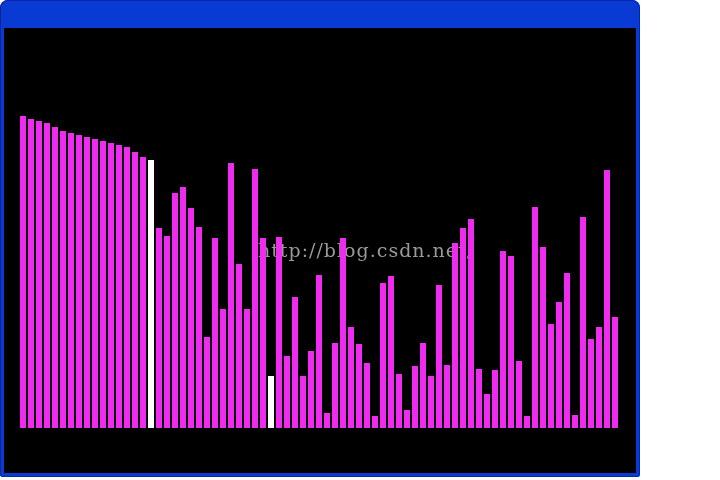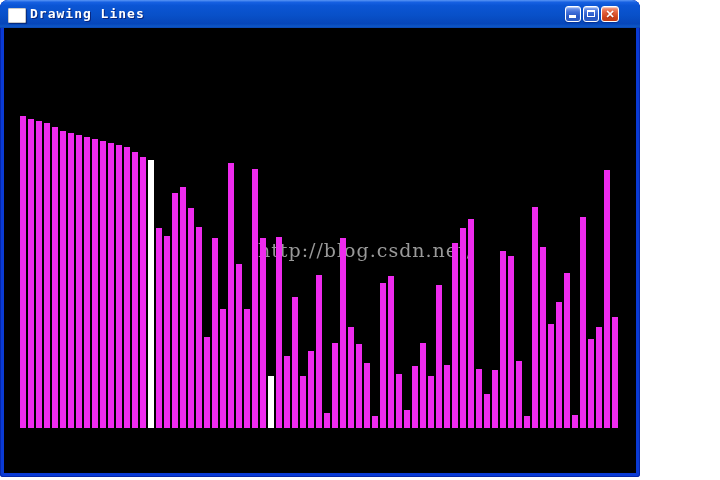--- a/index.html
+++ b/index.html
@@ -46,35 +46,20 @@
              letter-spacing:1px;white-space:nowrap;}
   .bars{position:absolute;left:0;top:0;right:0;bottom:0;z-index:2;}
   .bar{position:absolute;bottom:45px;width:6px;}
 </style>
 </head>
 <body>
 
 <div class="stage">
   <div class="window">
 
-    <div class="titlebar">
-      <div class="app-icon"></div>
-      <div class="title-text">Drawing Lines</div>
-      <div class="win-buttons">
-        <div class="win-btn btn-blue" title="Minimize">
-          <span class="glyph-min"></span>
-        </div>
-        <div class="win-btn btn-blue" title="Maximize">
-          <span class="glyph-max"></span>
-        </div>
-        <div class="win-btn btn-red" style="width:18px;" title="Close">
-          <span class="btn-close-glyph">✕</span>
-        </div>
-      </div>
-    </div>
 
     <div class="canvas">
       <div class="watermark">http://blog.csdn.net/</div>
       <div class="bars" id="bars">
           <div class="bar" style="left: 16px; width: 6px; height: 312px; bottom: 45px; background: rgb(238, 43, 238);"></div>
           <div class="bar" style="left: 24px; width: 6px; height: 309px; bottom: 45px; background: rgb(238, 43, 238);"></div>
           <div class="bar" style="left: 32px; width: 6px; height: 307px; bottom: 45px; background: rgb(238, 43, 238);"></div>
           <div class="bar" style="left: 40px; width: 6px; height: 305px; bottom: 45px; background: rgb(238, 43, 238);"></div>
           <div class="bar" style="left: 48px; width: 6px; height: 301px; bottom: 45px; background: rgb(238, 43, 238);"></div>
           <div class="bar" style="left: 56px; width: 6px; height: 297px; bottom: 45px; background: rgb(238, 43, 238);"></div>

